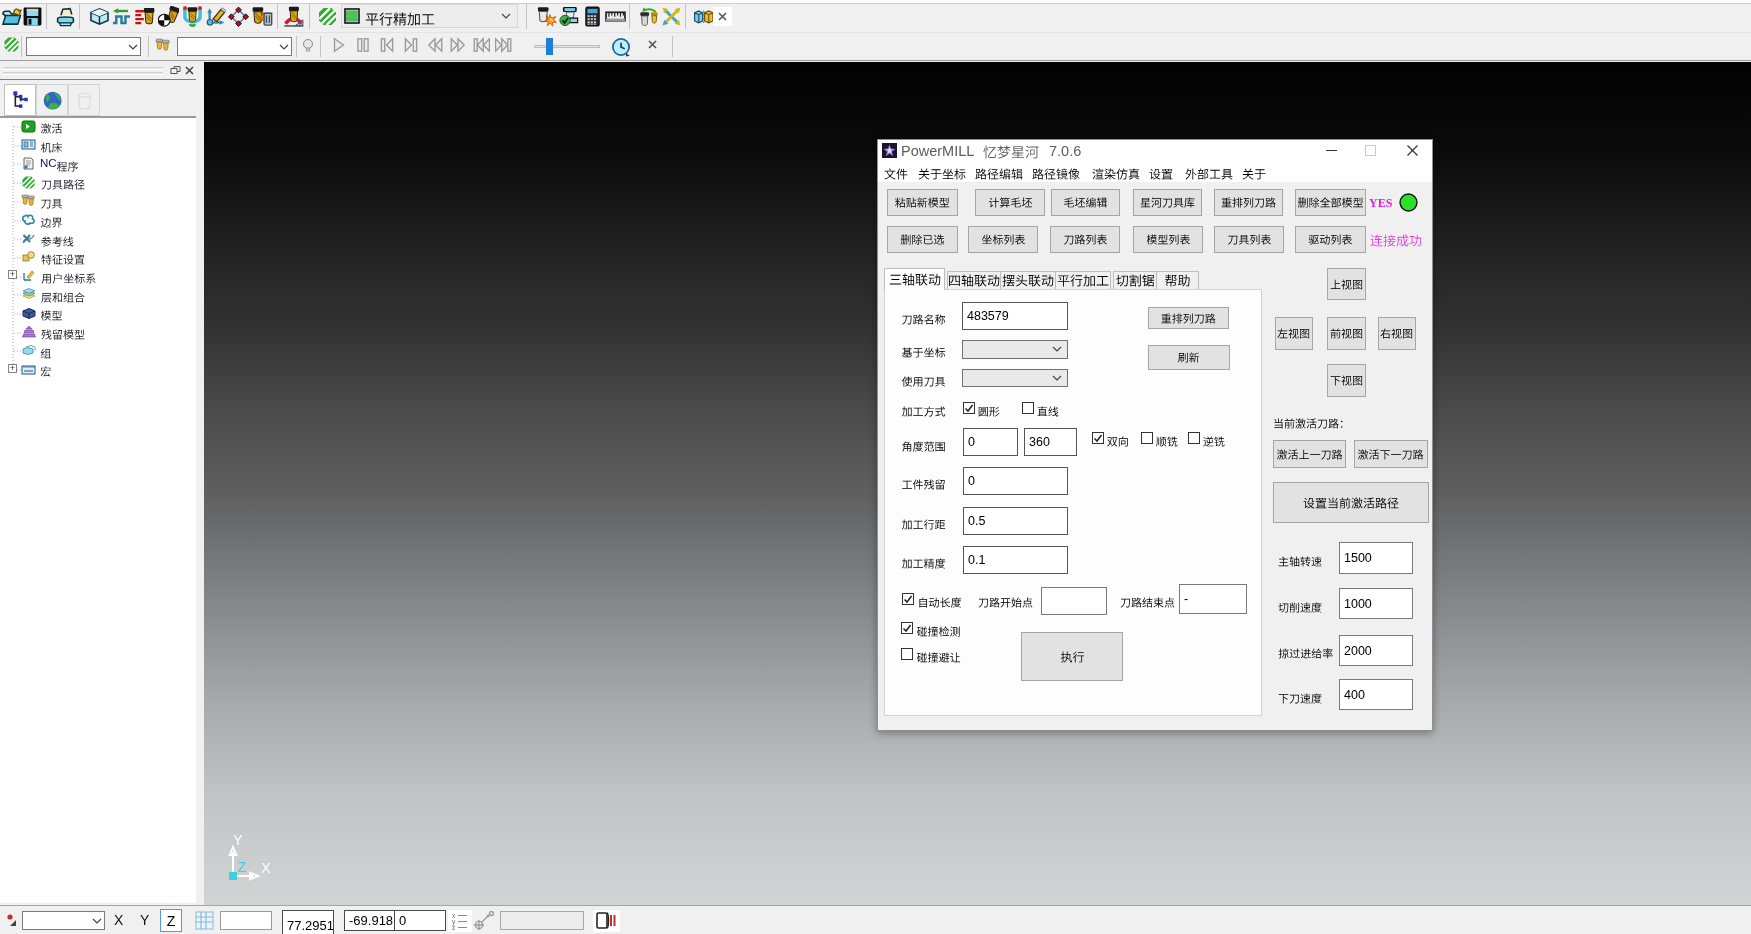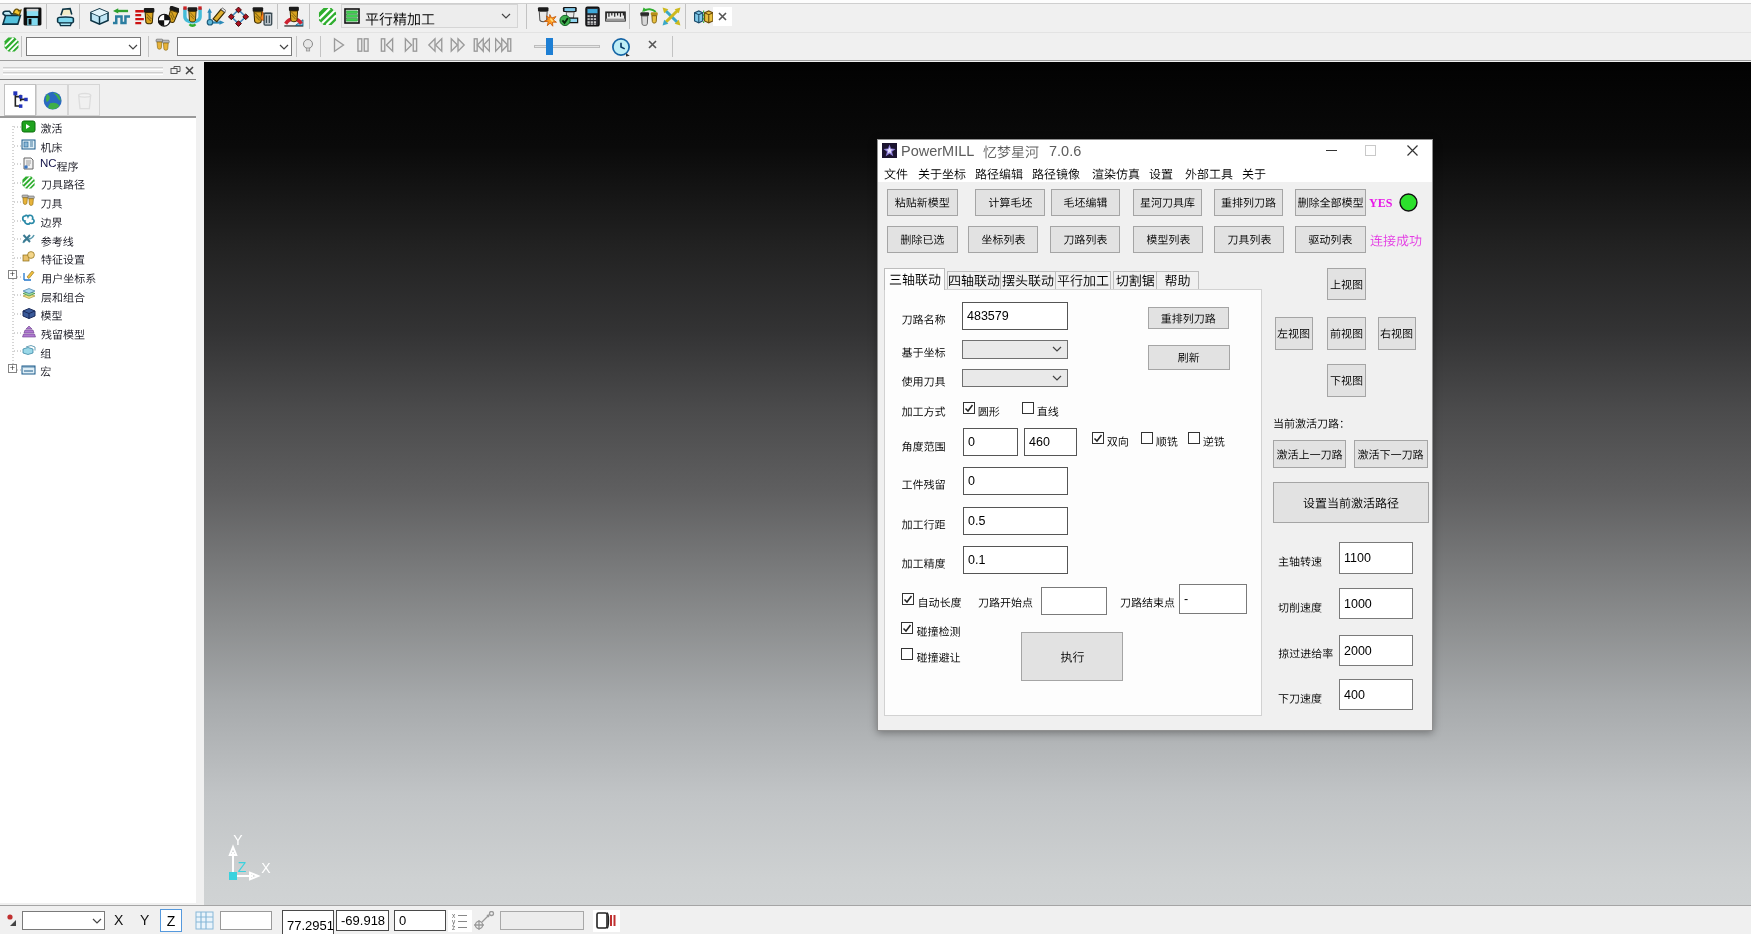--- a/index.html
+++ b/index.html
@@ -956,21 +956,21 @@
         <use href="#g99" x="0"></use>
         <use href="#g19" x="1000"></use>
       </svg></span>
     <span class="ab" style="left:22px;top:297px"><svg width="47.2" height="11" viewBox="0 -880 4000 1000" fill="#000" style="vertical-align:-1.42px;">
         <use href="#g100" x="0"></use>
         <use href="#g101" x="1000"></use>
         <use href="#g102" x="2000"></use>
         <use href="#g103" x="3000"></use>
       </svg></span>
     <div class="inp" style="left:85px;top:288px;width:55px;height:28px">0</div>
-    <div class="inp" style="left:146px;top:288px;width:53px;height:28px">460</div>
+    <div class="inp" style="left:146px;top:288px;width:53px;height:28px">360</div>
     <svg class="ico" style="left:214px;top:292px" width="12" height="12" viewBox="0 0 12 12">
       <rect x=".5" y=".5" width="11" height="11" fill="#fff" stroke="#333"></rect>
       <path d="M2.5 6.5 L5 9 L9.5 3" fill="none" stroke="#222" stroke-width="1.5"></path>
     </svg>
     <span class="ab" style="left:228px;top:292px"><svg width="23.6" height="11" viewBox="0 -880 2000 1000" fill="#000" style="vertical-align:-1.42px;">
         <use href="#g104" x="0"></use>
         <use href="#g105" x="1000"></use>
       </svg></span>
     <svg class="ico" style="left:263px;top:292px" width="12" height="12" viewBox="0 0 12 12">
       <rect x=".5" y=".5" width="11" height="11" fill="#fff" stroke="#333"></rect>
@@ -1133,21 +1133,21 @@
         <use href="#g13" x="6000"></use>
         <use href="#g14" x="7000"></use>
       </svg>
     </div>
     <span class="ab" style="left:399px;top:412px"><svg width="46.0" height="11" viewBox="0 -880 4000 1000" fill="#000" style="vertical-align:-1.38px;">
         <use href="#g134" x="0"></use>
         <use href="#g80" x="1000"></use>
         <use href="#g135" x="2000"></use>
         <use href="#g136" x="3000"></use>
       </svg></span>
-    <div class="inp2" style="left:461px;top:402px;width:74px;height:32px">1100</div>
+    <div class="inp2" style="left:461px;top:402px;width:74px;height:32px">1500</div>
     <span class="ab" style="left:399px;top:458px"><svg width="46.0" height="11" viewBox="0 -880 4000 1000" fill="#000" style="vertical-align:-1.38px;">
         <use href="#g85" x="0"></use>
         <use href="#g137" x="1000"></use>
         <use href="#g136" x="2000"></use>
         <use href="#g101" x="3000"></use>
       </svg></span>
     <div class="inp2" style="left:461px;top:448px;width:74px;height:31px">1000</div>
     <span class="ab" style="left:399px;top:504px"><svg width="57.5" height="11" viewBox="0 -880 5000 1000" fill="#000" style="vertical-align:-1.38px;">
         <use href="#g138" x="0"></use>
         <use href="#g139" x="1000"></use>
@@ -1175,21 +1175,21 @@
     </svg>
     <span class="ab" style="left:114px;top:6px;font:14px 'Liberation Sans';color:#111">X</span>
     <span class="ab" style="left:140px;top:6px;font:14px 'Liberation Sans';color:#111">Y</span>
     <div class="ab" style="left:160px;top:3px;width:22px;height:23px;background:#fff;border:1px solid #5599dd;text-align:center;font:14px 'Liberation Sans';padding-top:3px">Z</div>
     <svg class="ico" style="left:194px;top:4px" width="21" height="21" viewBox="0 0 21 21">
       <rect x="2" y="2" width="17" height="17" fill="#eaf4fb" stroke="#88b8d8"></rect>
       <path d="M2 7 H19 M2 12 H19 M7 2 V19 M12 2 V19" stroke="#88b8d8" stroke-width="1.2"></path>
     </svg>
     <div class="ab" style="left:220px;top:5px;width:52px;height:19px;background:#fff;border:1px solid #9a9a9a"></div>
     <div class="sbox" style="left:282px;top:4px;width:52px;height:31px">77.2951</div>
-    <div class="sbox" style="left:336px;top:4px;width:53px;height:21px">-69.918</div>
+    <div class="sbox" style="left:344px;top:4px;width:53px;height:21px">-69.918</div>
     <div class="sbox" style="left:394px;top:4px;width:52px;height:21px">0</div>
     <div class="ab" style="left:448px;top:4px;width:24px;height:22px;background:#fff"></div>
     <svg class="ico" style="left:451px;top:6px" width="18" height="18" viewBox="0 0 18 18">
       <g fill="#666" font-family="Liberation Sans" font-size="6.5">
         <text x="1" y="6">x</text>
         <text x="1" y="12">y</text>
         <text x="1" y="18">z</text>
       </g>
       <g stroke="#888" stroke-width="1.2">
         <path d="M7 3.5 H16 M7 9.5 H16 M7 15.5 H16"></path>

